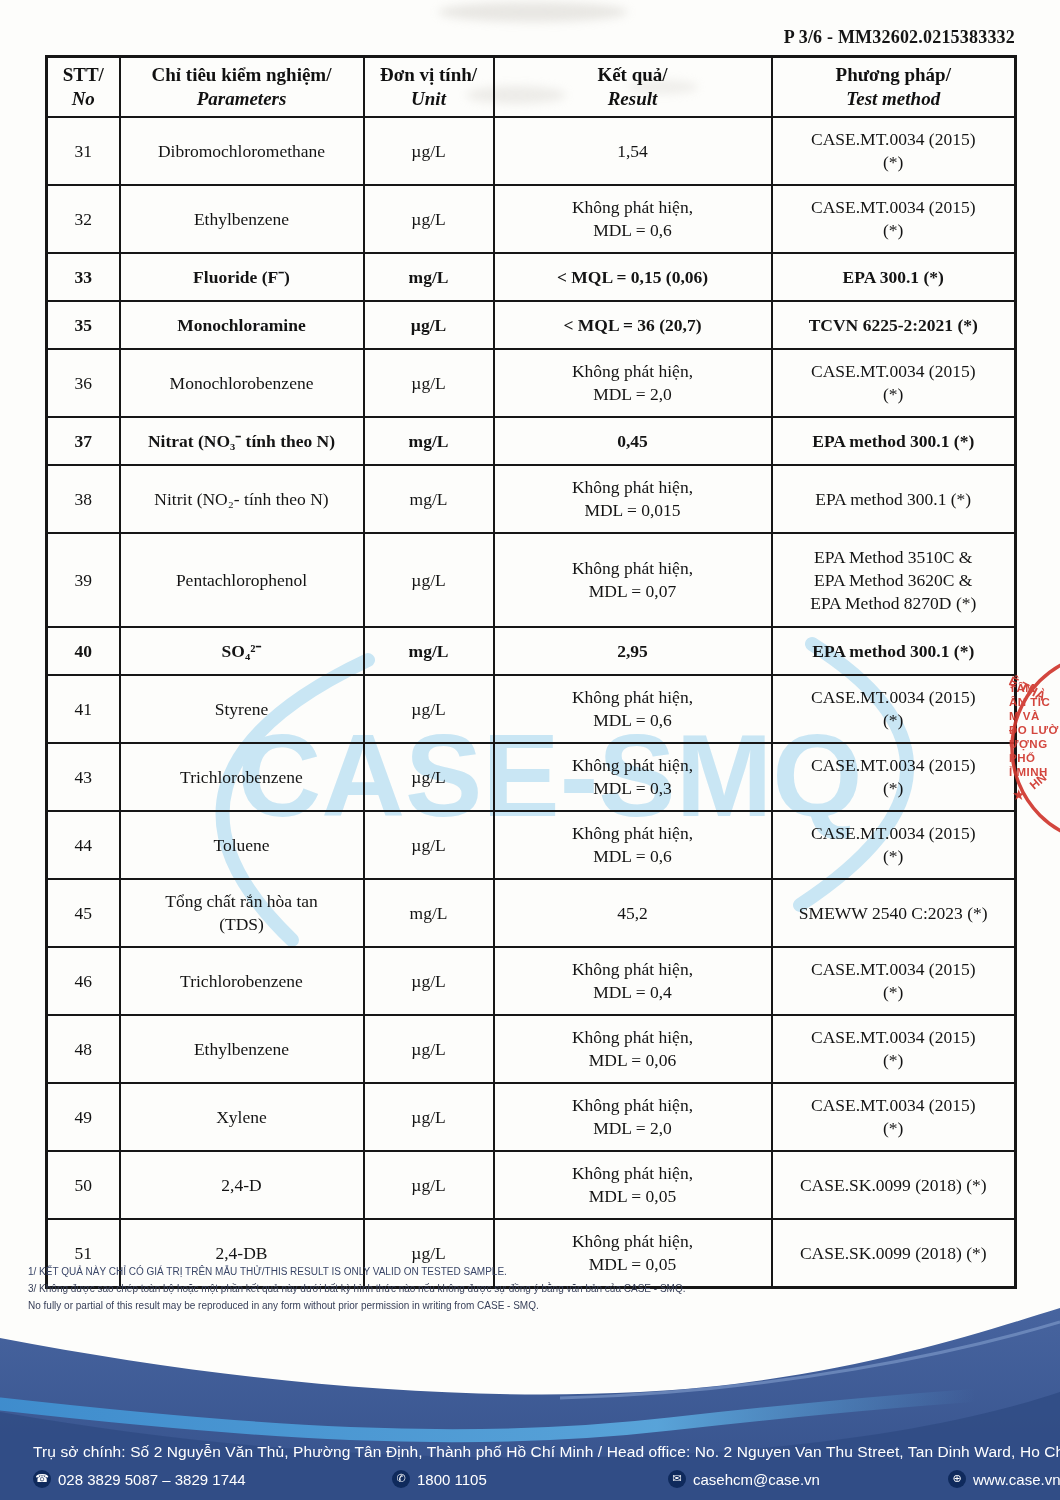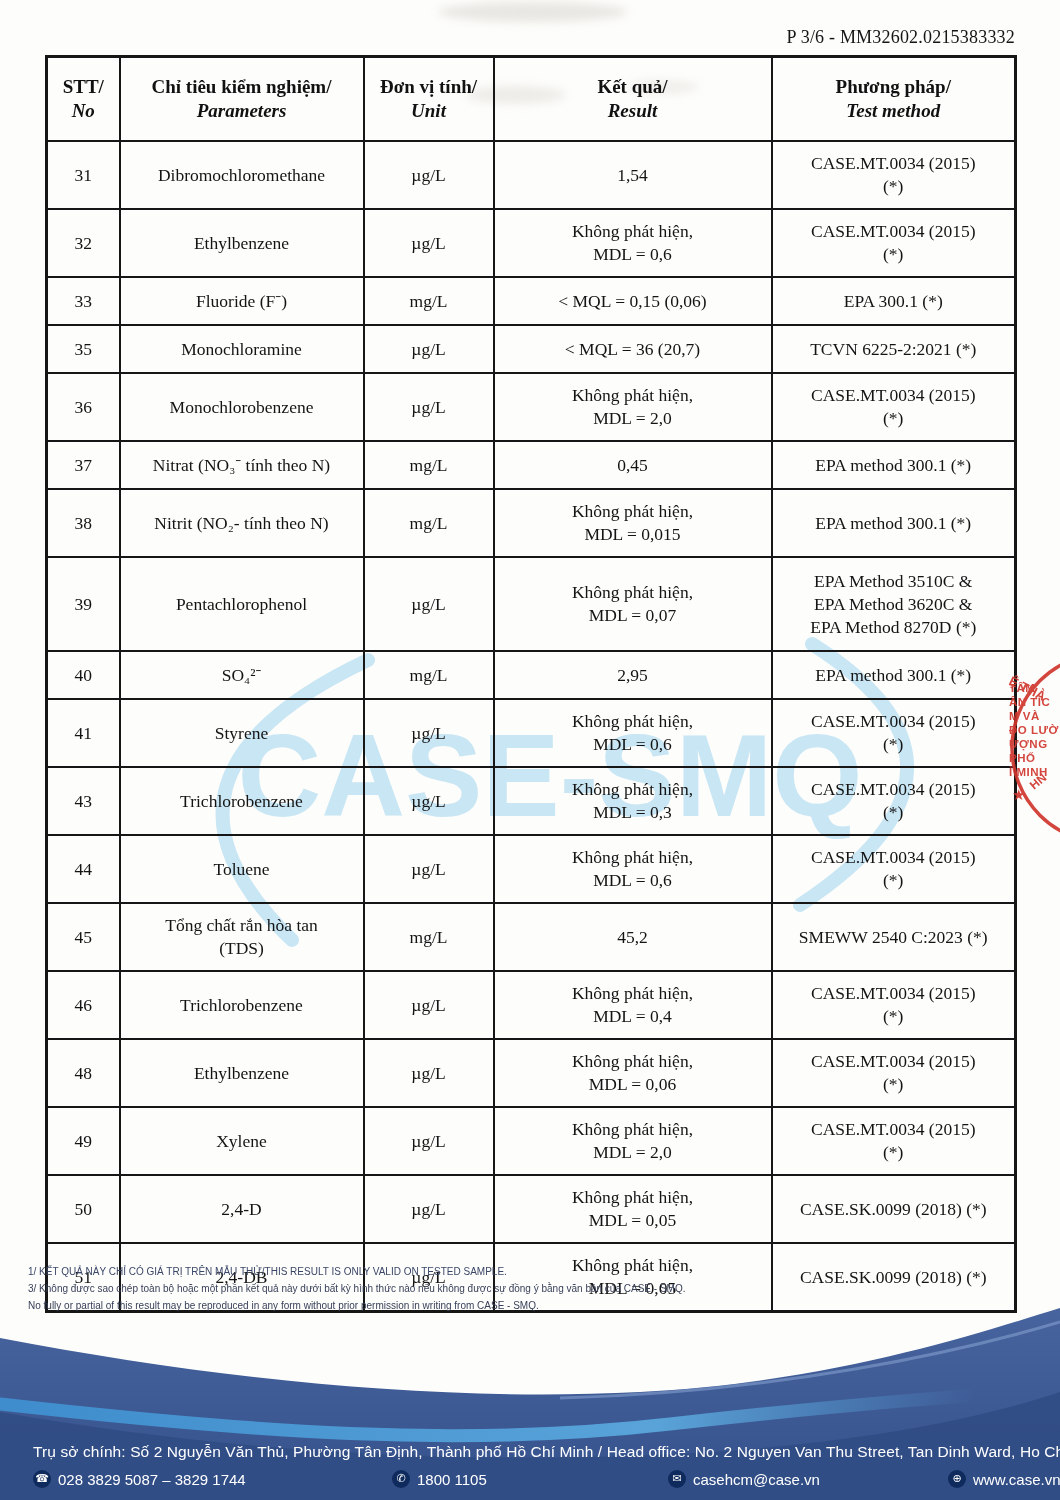--- a/index.html
+++ b/index.html
@@ -9,45 +9,45 @@
     font-family:"Liberation Serif",serif;
   }
   
   .smudge{position:absolute;border-radius:50%;filter:blur(5px);opacity:.45;background:#cfccc6;}
   .s1{left:438px;top:2px;width:190px;height:20px;}
   .s2{left:466px;top:86px;width:100px;height:18px;opacity:.35;}
   .s3{left:628px;top:80px;width:70px;height:14px;opacity:.3;}
 
   .page-ref{
     position:absolute;top:27px;right:45px;z-index:2;
-    font-size:18px;color:#151515;letter-spacing:.2px;
+    font-size:18px;color:#151515;letter-spacing:.2px;font-weight:bold;
   }
 
   
   .watermark{position:absolute;left:100px;top:618px;z-index:1;}
 
   
   table.results{
     position:absolute;left:45px;top:55px;width:969px;z-index:2;
     border-collapse:collapse;table-layout:fixed;background:transparent;
   }
   table.results, table.results th, table.results td{
     border:2px solid #161616;
   }
   table.results{border-width:3px;}
   table.results th{
     font-size:19px;font-weight:bold;text-align:center;vertical-align:middle;
-    padding:16px 2px;color:#111;height:50px;line-height:24px;
+    padding:4px 2px;color:#111;height:50px;line-height:24px;
   }
   table.results th .en{font-style:italic;text-align:center;}
   table.results td{
     font-size:17.5px;text-align:center;vertical-align:middle;
     padding:5px 4px;line-height:23px;color:#141414;
   }
-  tr.lines-1 td{height:36px;}
+  tr.lines-1 td{height:36px;font-weight:bold;}
   tr.lines-2 td{height:56px;}
   tr.lines-3 td{height:82px;}
 
   
   .stamp{position:absolute;left:1002px;top:648px;z-index:4;opacity:.92;}
 
   
   .footnotes{
     position:absolute;left:28px;top:1263px;z-index:3;
     font-family:"Liberation Sans",sans-serif;font-size:10px;line-height:17px;

